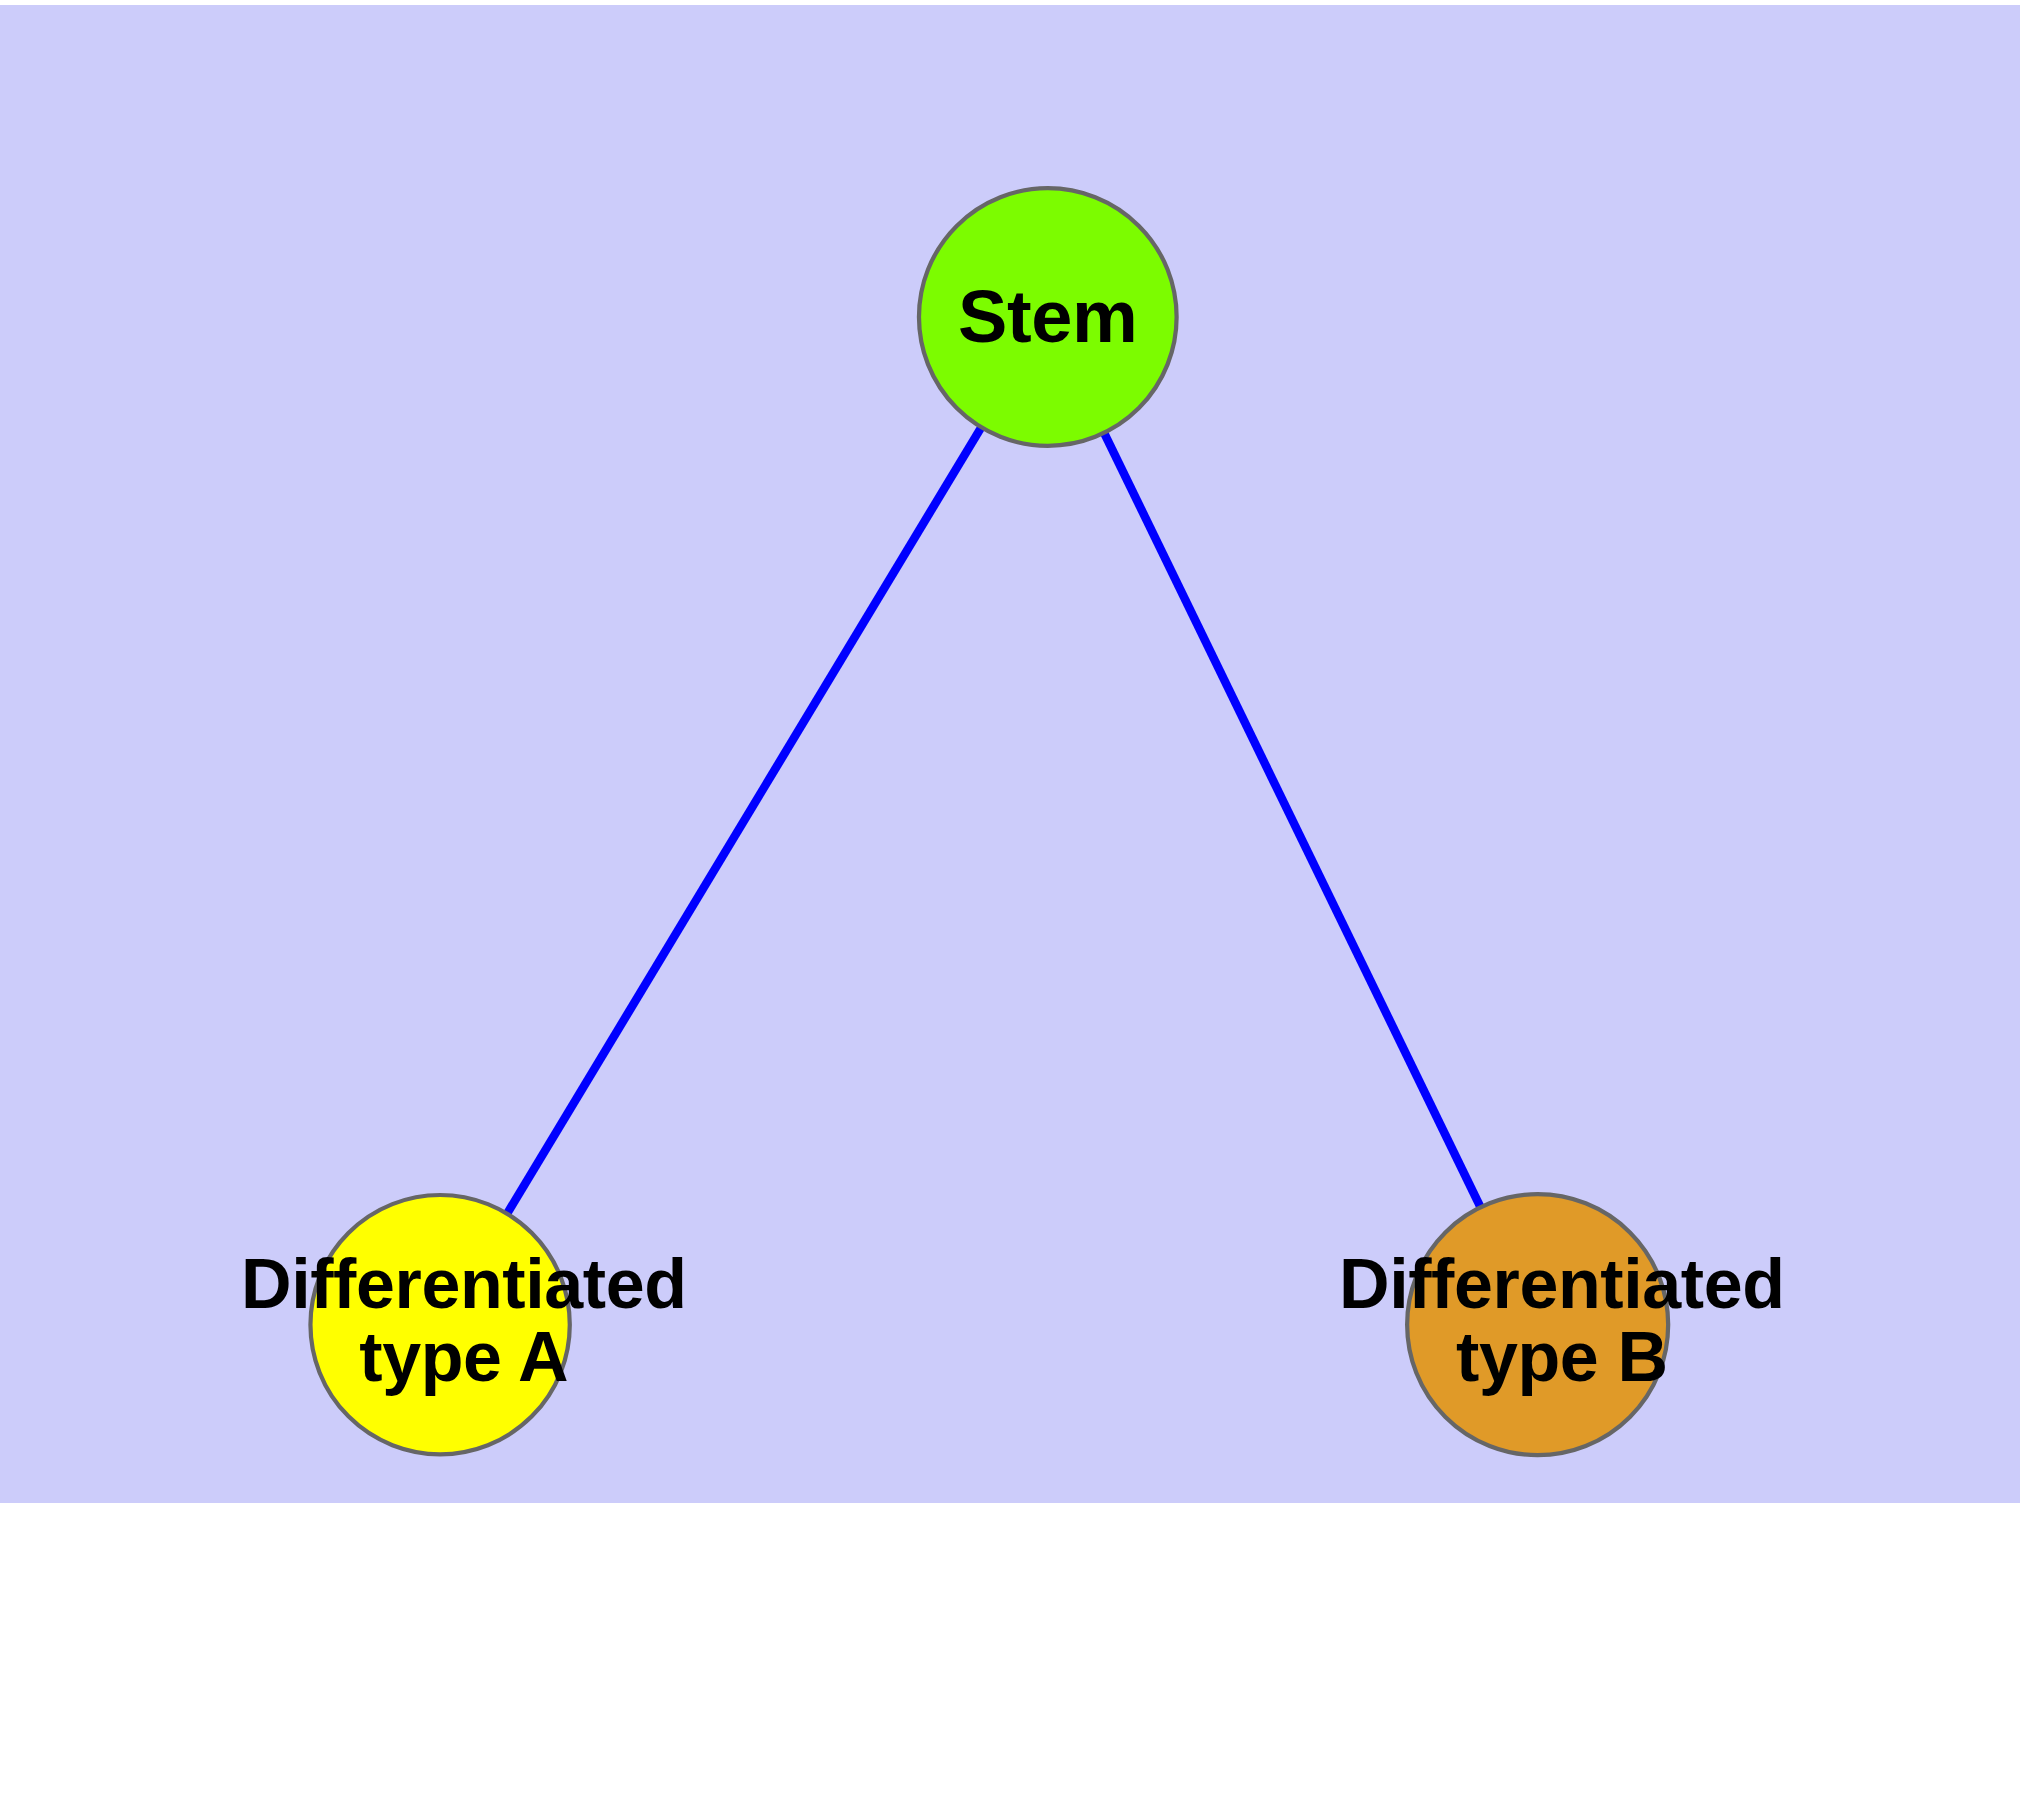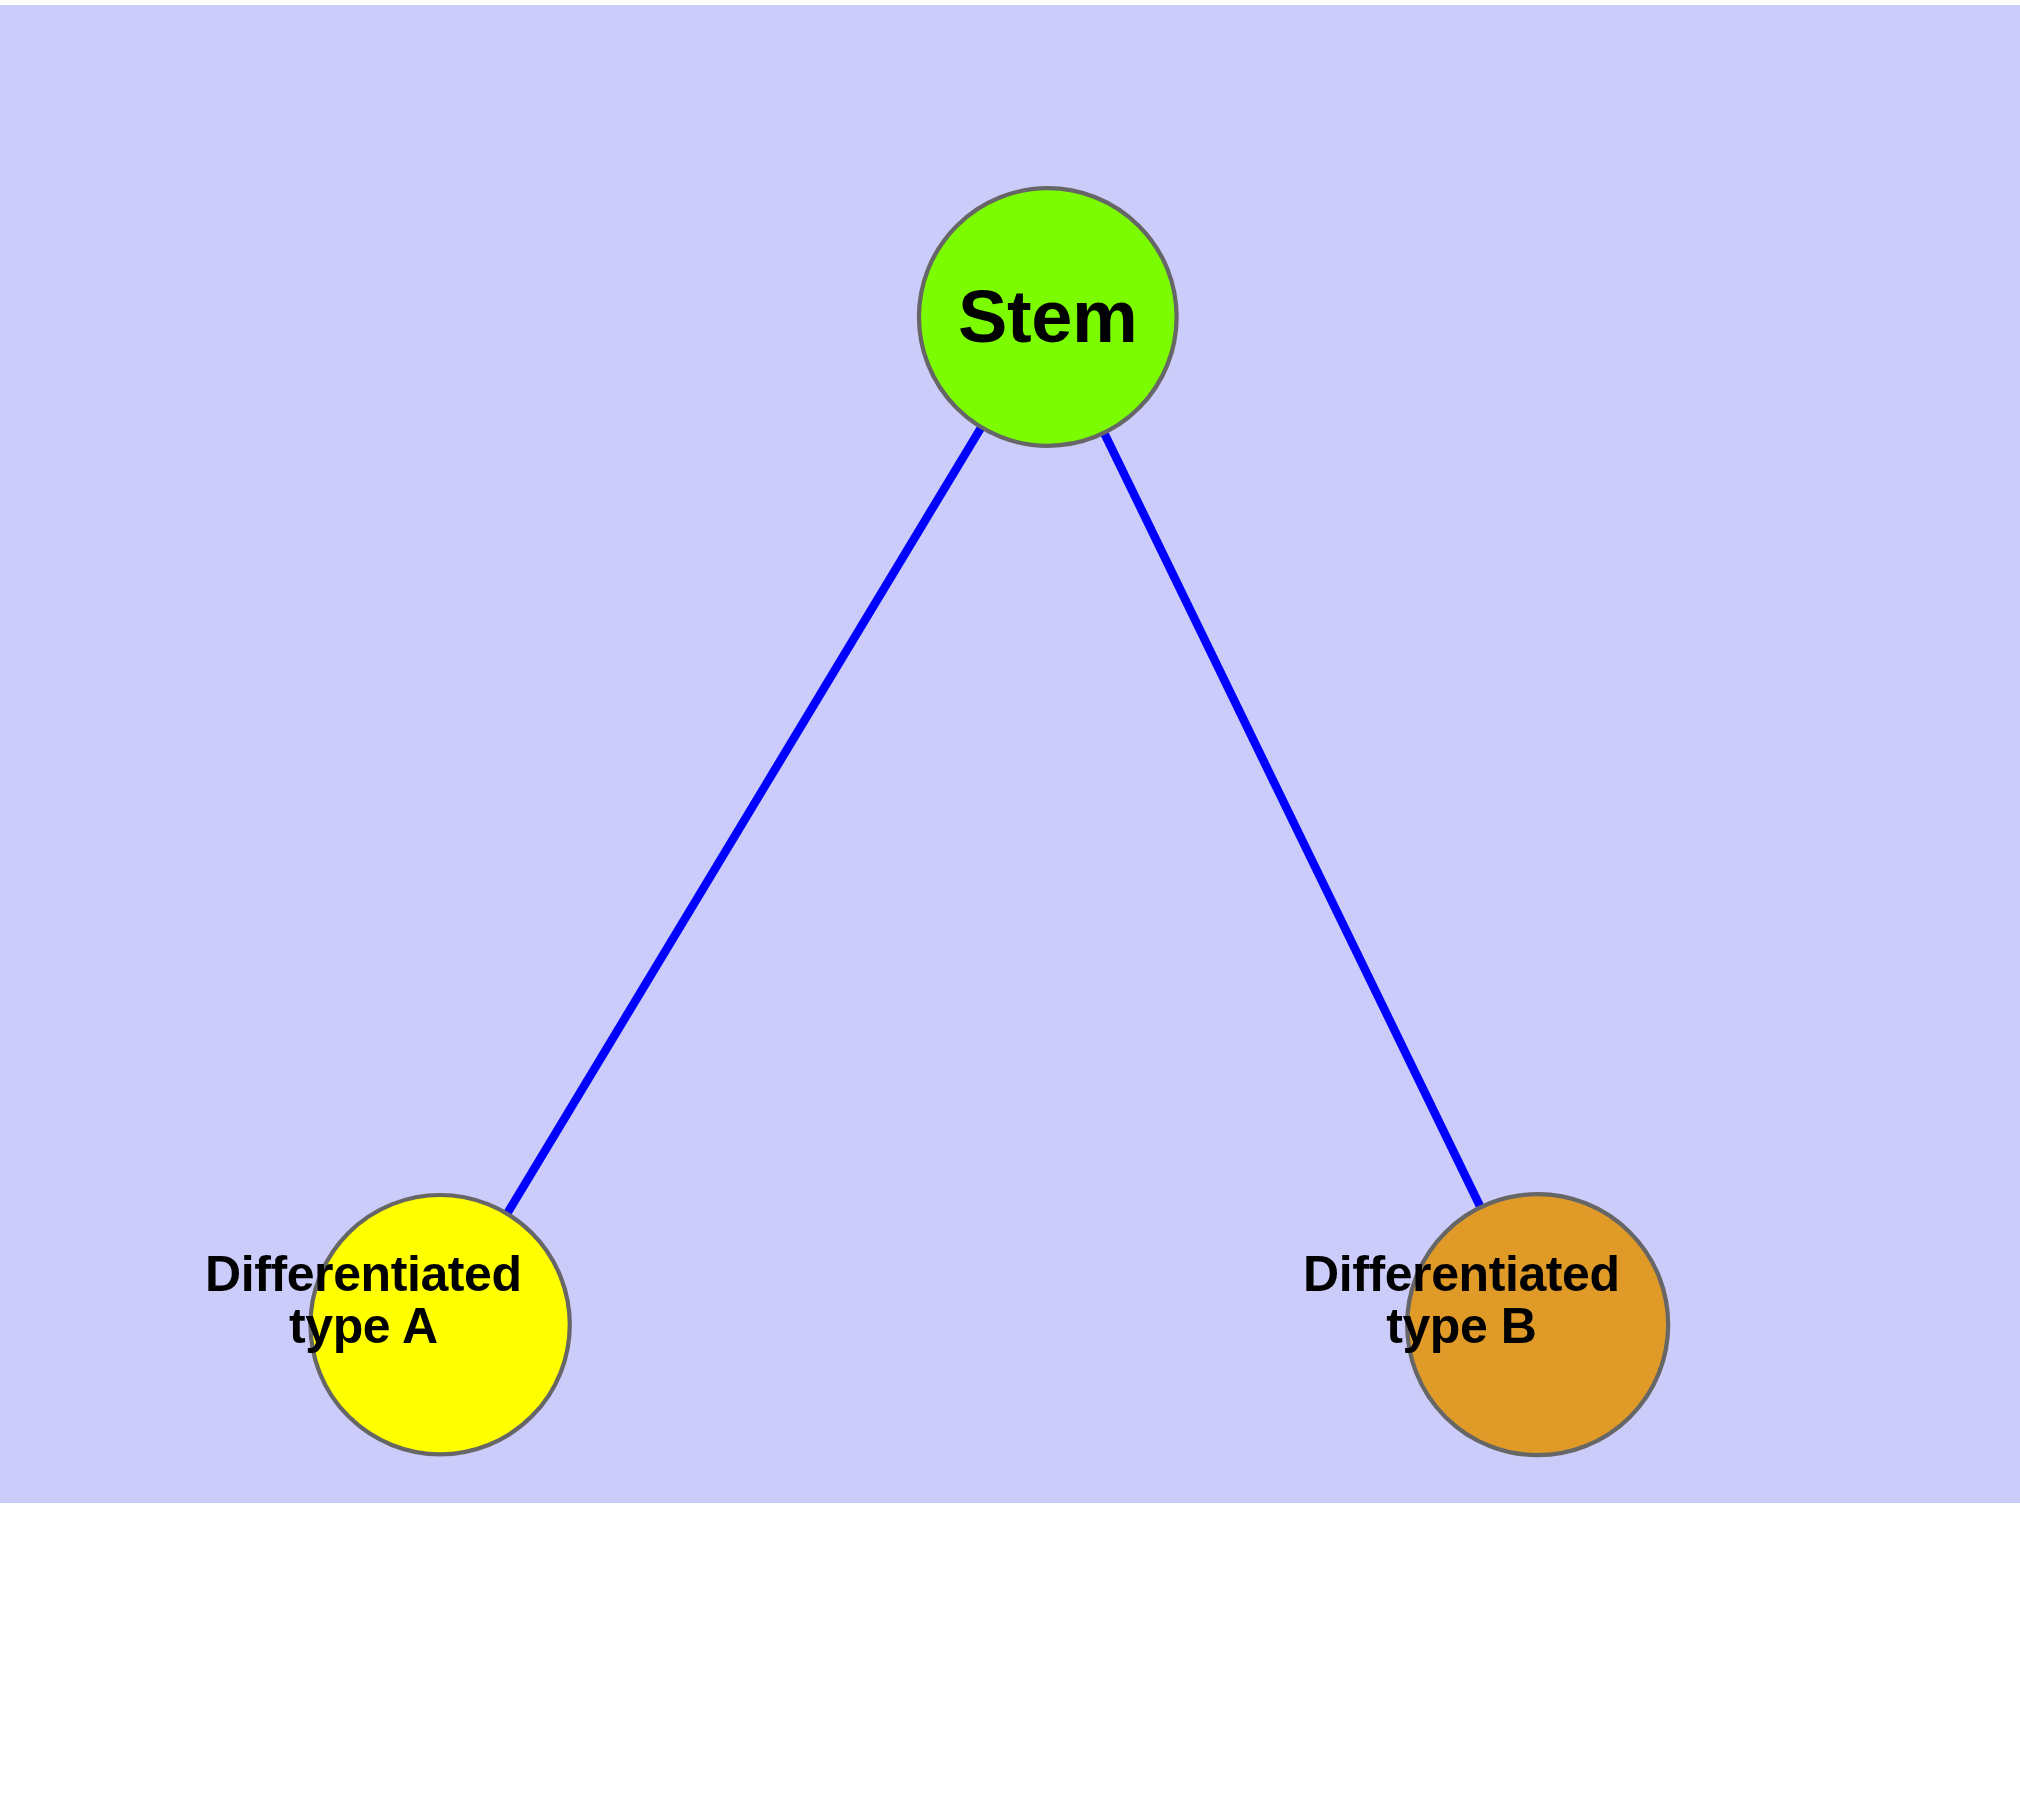--- a/index.html
+++ b/index.html
@@ -38,21 +38,22 @@
     color: #000000;
     white-space: nowrap;
     line-height: 1.04;
     letter-spacing: -0.4px;
     pointer-events: none;
   }
   .node-label.root {
     font-size: 74px;
   }
   .node-label.leaf {
-    font-size: 50px;
+    font-size: 70px;
+    margin-left: 36px;
   }
   .node-label .ln {
     display: block;
   }
 </style>
 </head>
 <body>
 
 <div id="canvas">
   <div id="plot-area"></div>

